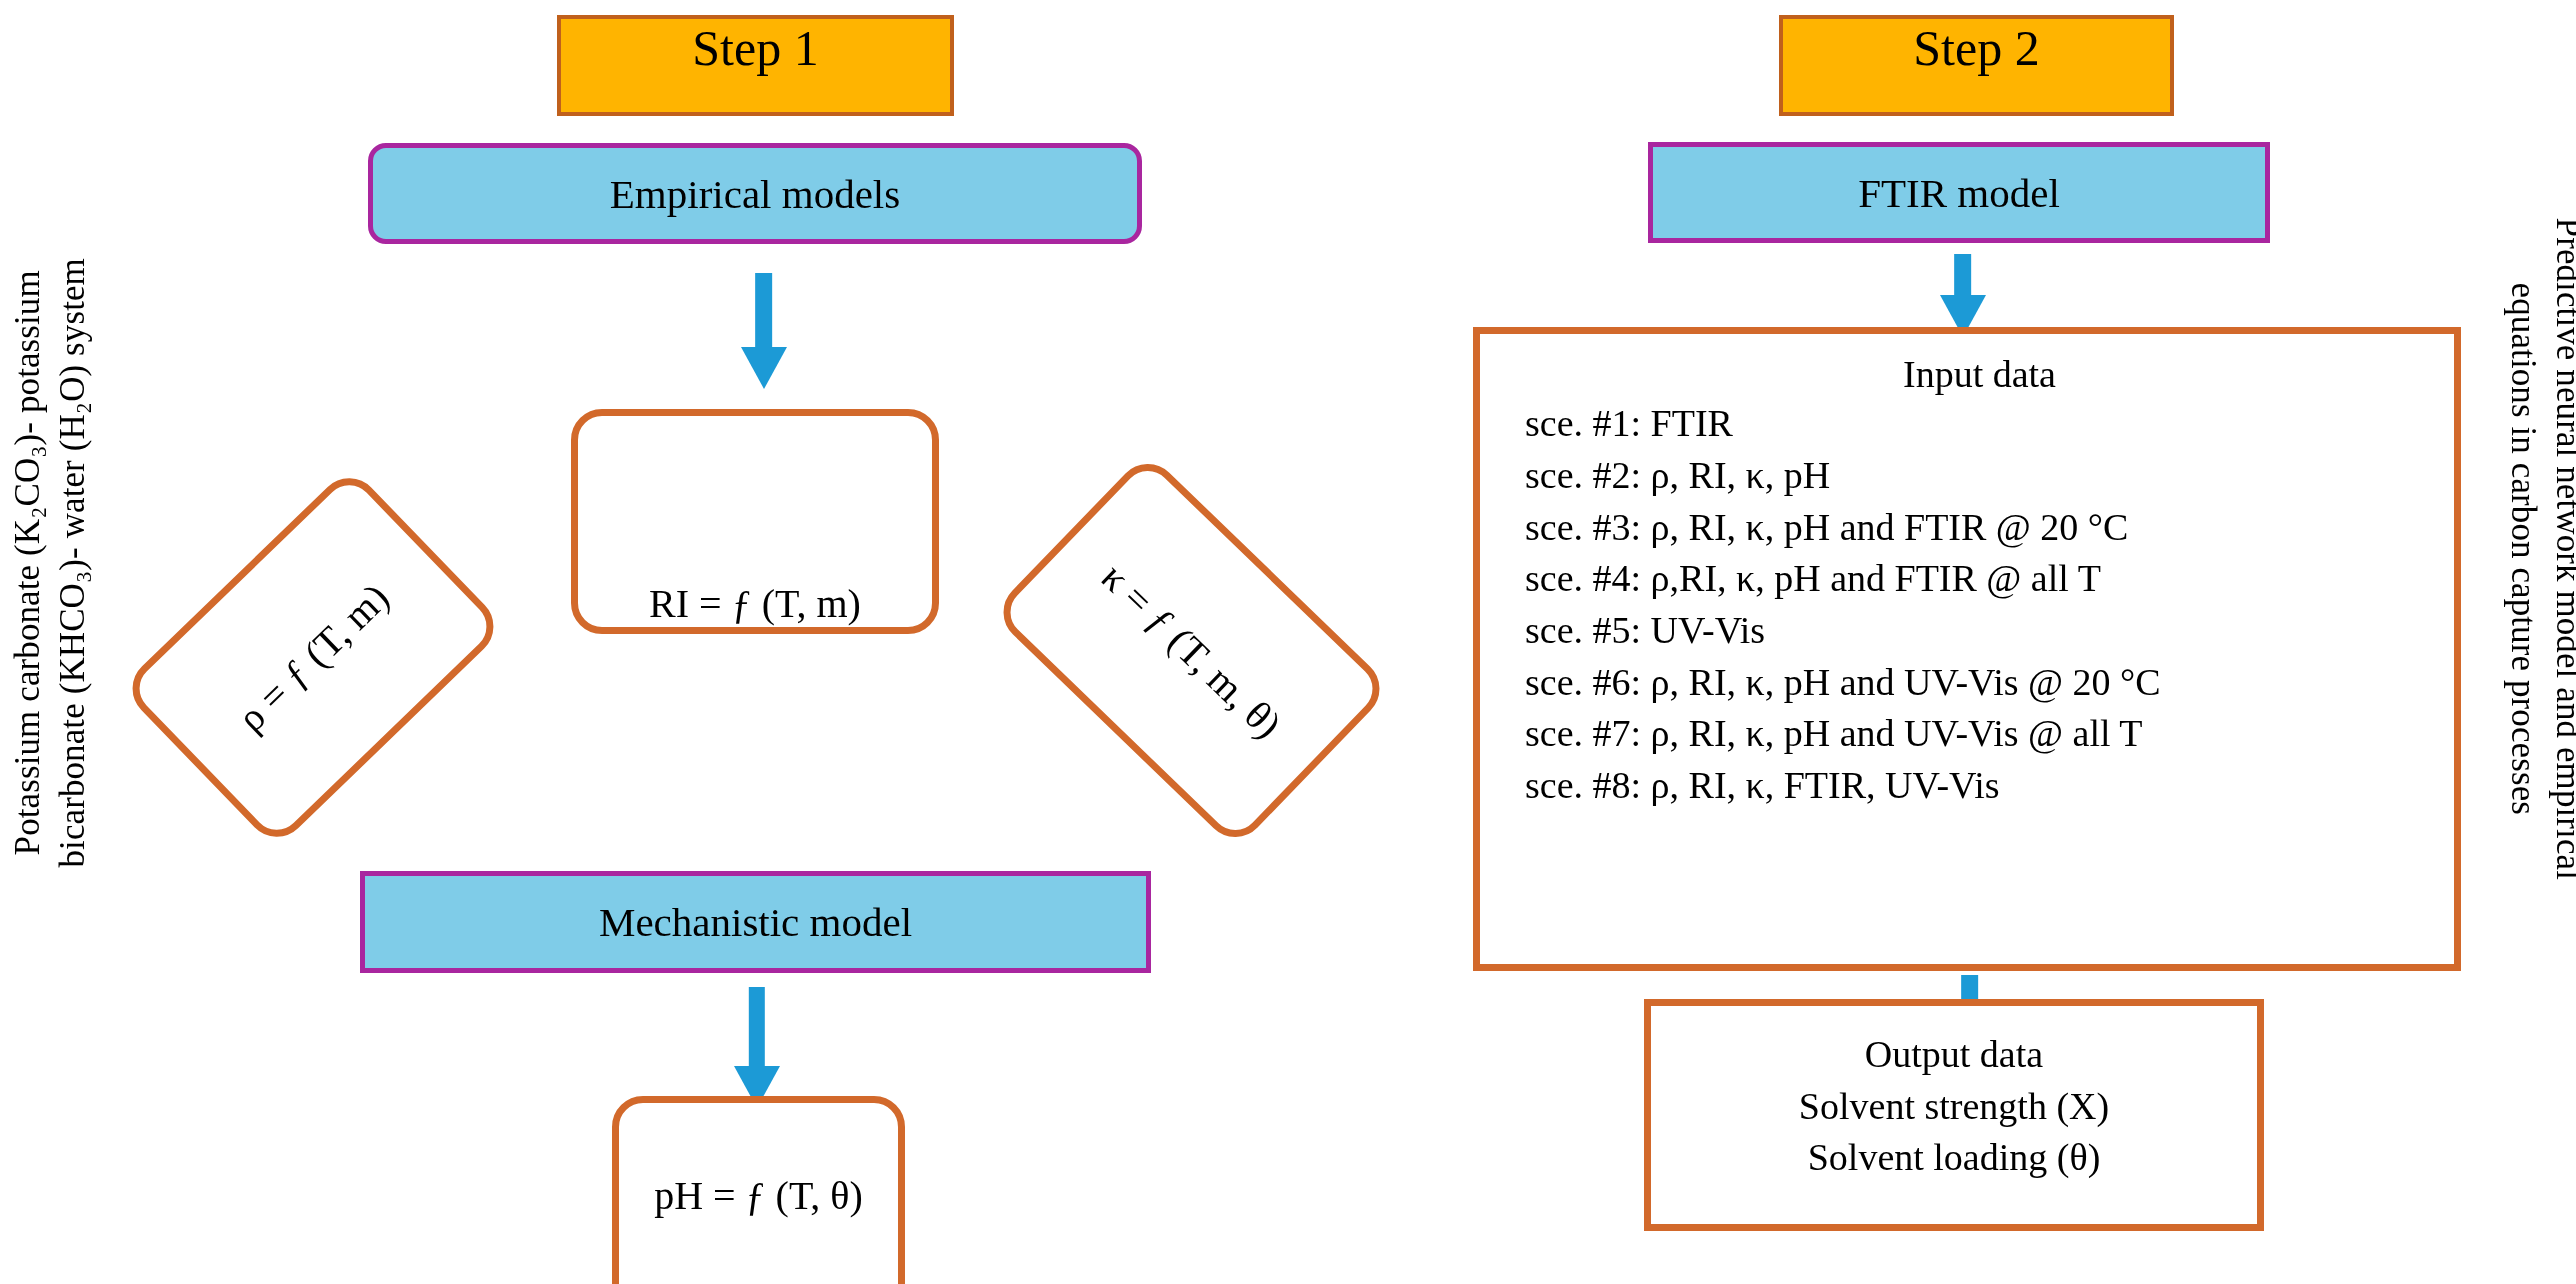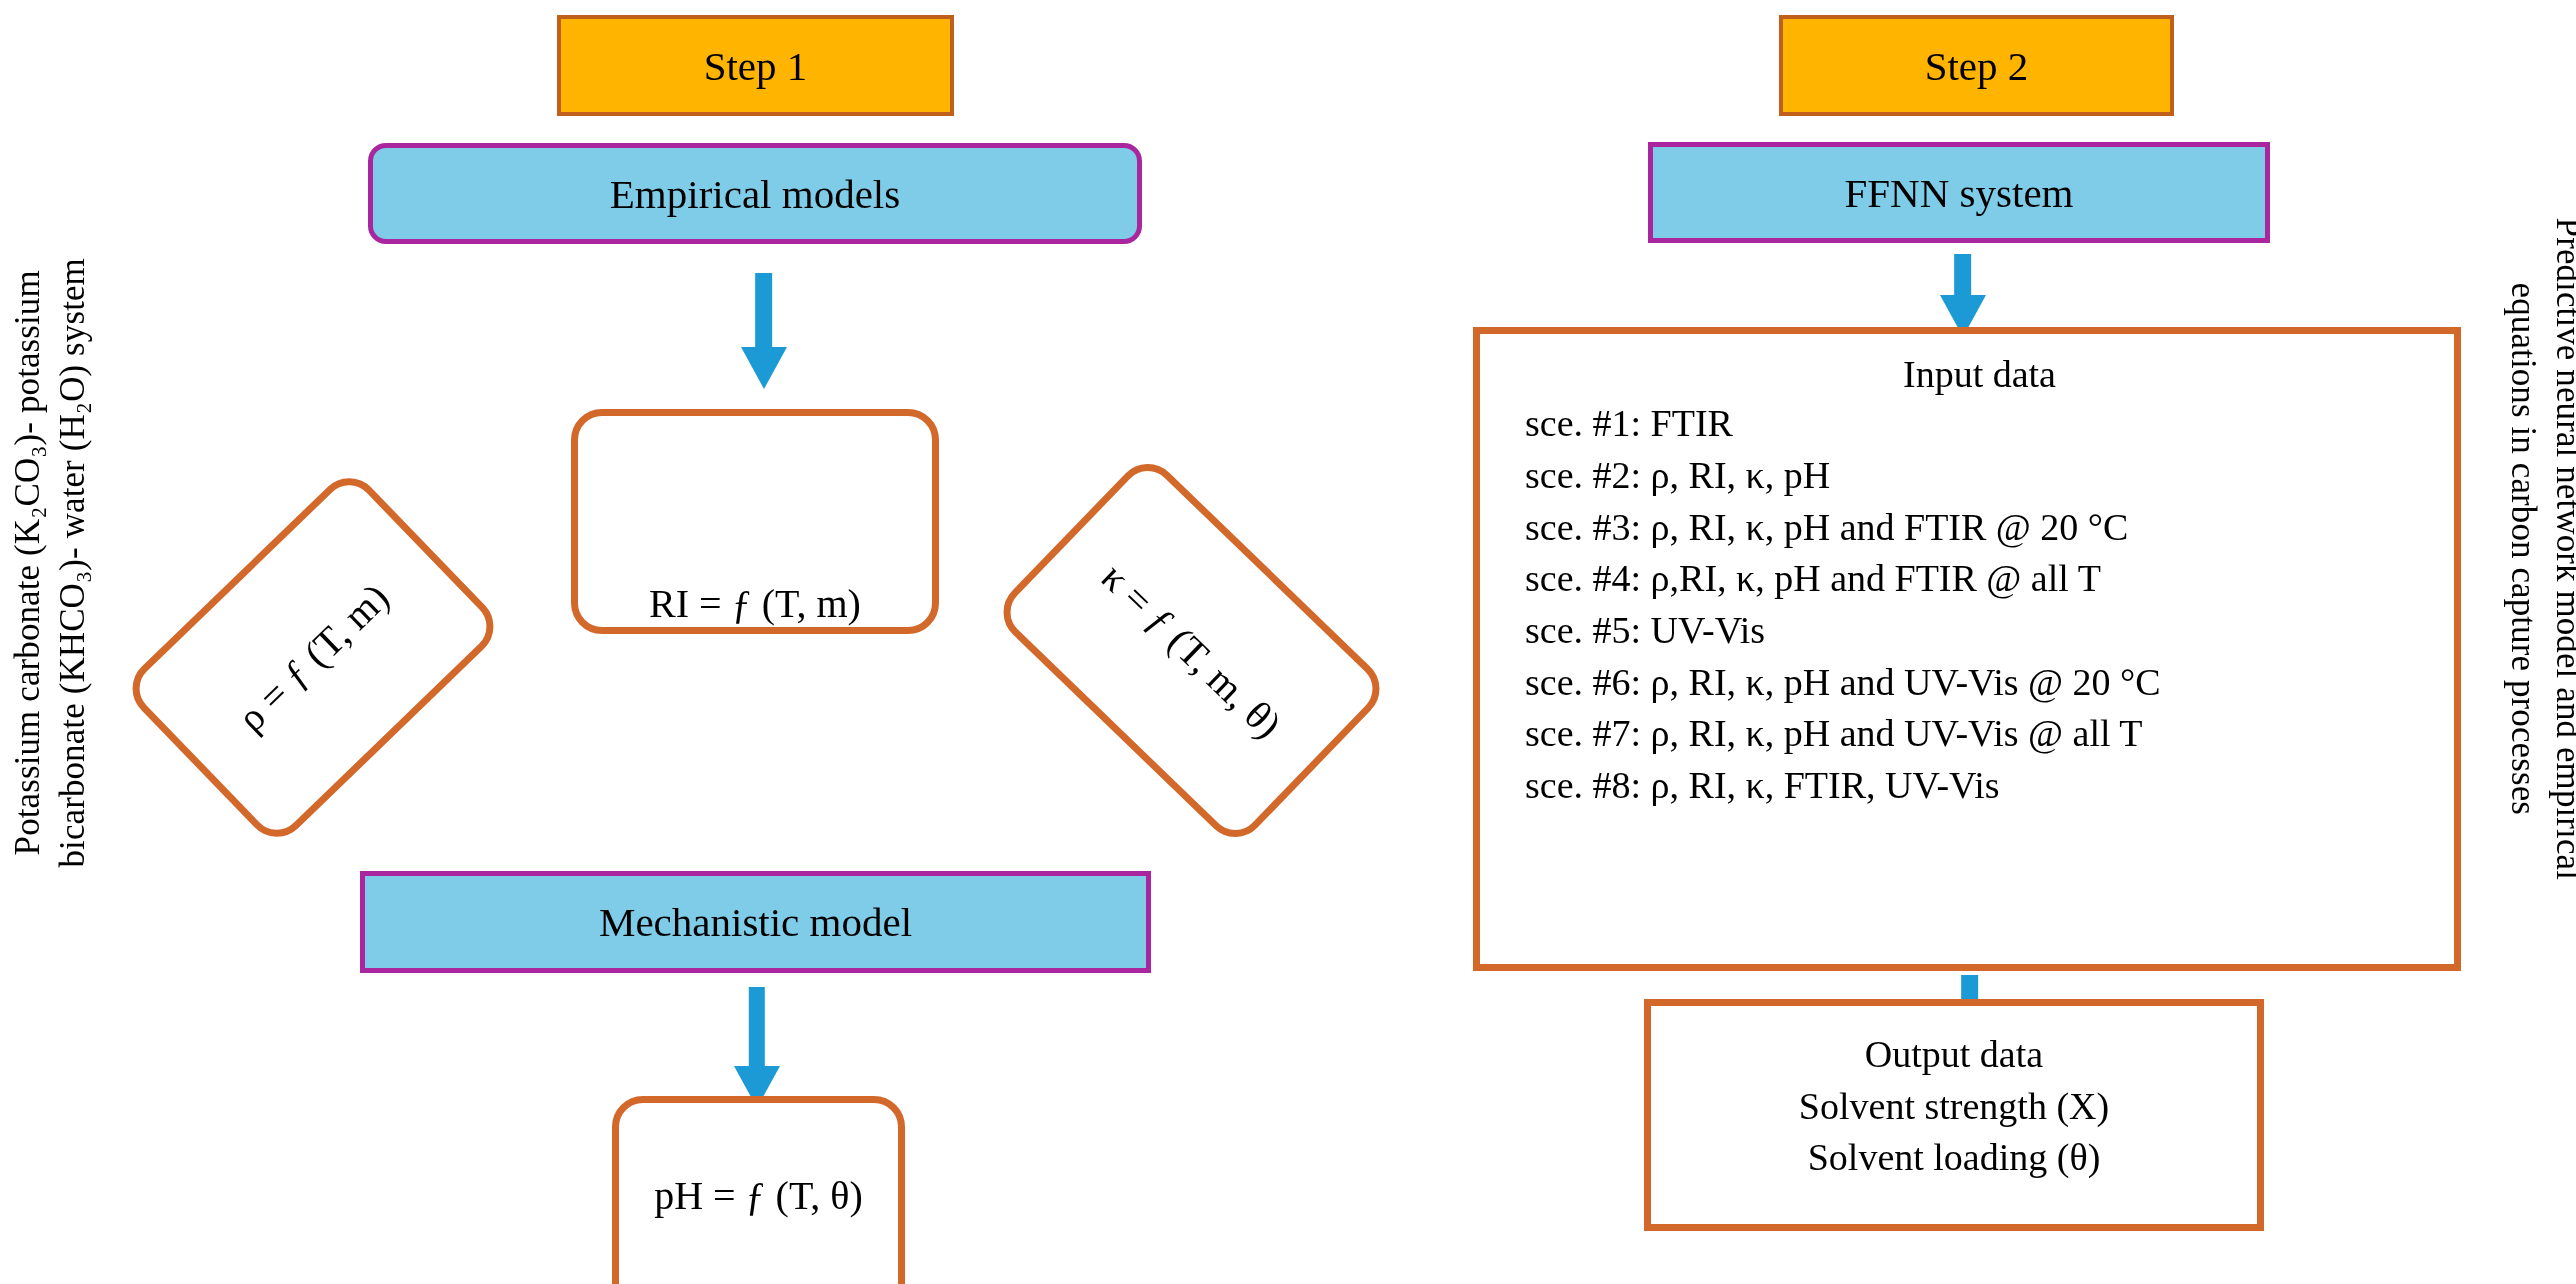--- a/index.html
+++ b/index.html
@@ -40,22 +40,22 @@
     text-align:center;
   }
   .side-caption .ln{display:block;}
 
   
   .step-box{
     position:absolute;
     background:#FFB400;
     border:4.8px solid #C0601C;
     box-sizing:border-box;
-    display:flex;align-items:center;justify-content:center;
-    font-size:41px;
+    display:flex;align-items:flex-start;justify-content:center;
+    font-size:50px;
   }
   
   .model-box{
     position:absolute;
     background:#7FCCE8;
     border:5.5px solid #A9269F;
     box-sizing:border-box;
     display:flex;align-items:center;justify-content:center;
     font-size:41px;
   }
@@ -175,21 +175,21 @@
 
   <div class="eq-box rounded-top" style="left:612px;top:1096px;width:293px;height:198px;">
     <span>pH = ƒ (T, θ)</span>
   </div>
 
   <div class="step-box" style="left:1779px;top:15px;width:395px;height:101px;">
     <span>Step 2</span>
   </div>
 
   <div class="model-box" style="left:1648px;top:142px;width:622px;height:101px;">
-    <span>FFNN system</span>
+    <span>FTIR model</span>
   </div>
 
   <div class="arrow" style="left:1908px;top:254px;width:109px;height:83px;">
     <div class="shaft" style="width:17.7px;height:45px;"></div>
     <div class="head"></div>
   </div>
 
   <div class="panel" style="left:1473px;top:327px;width:988px;height:644px;">
     <div class="panel-title">Input data</div>
     <ul class="sce-list">

